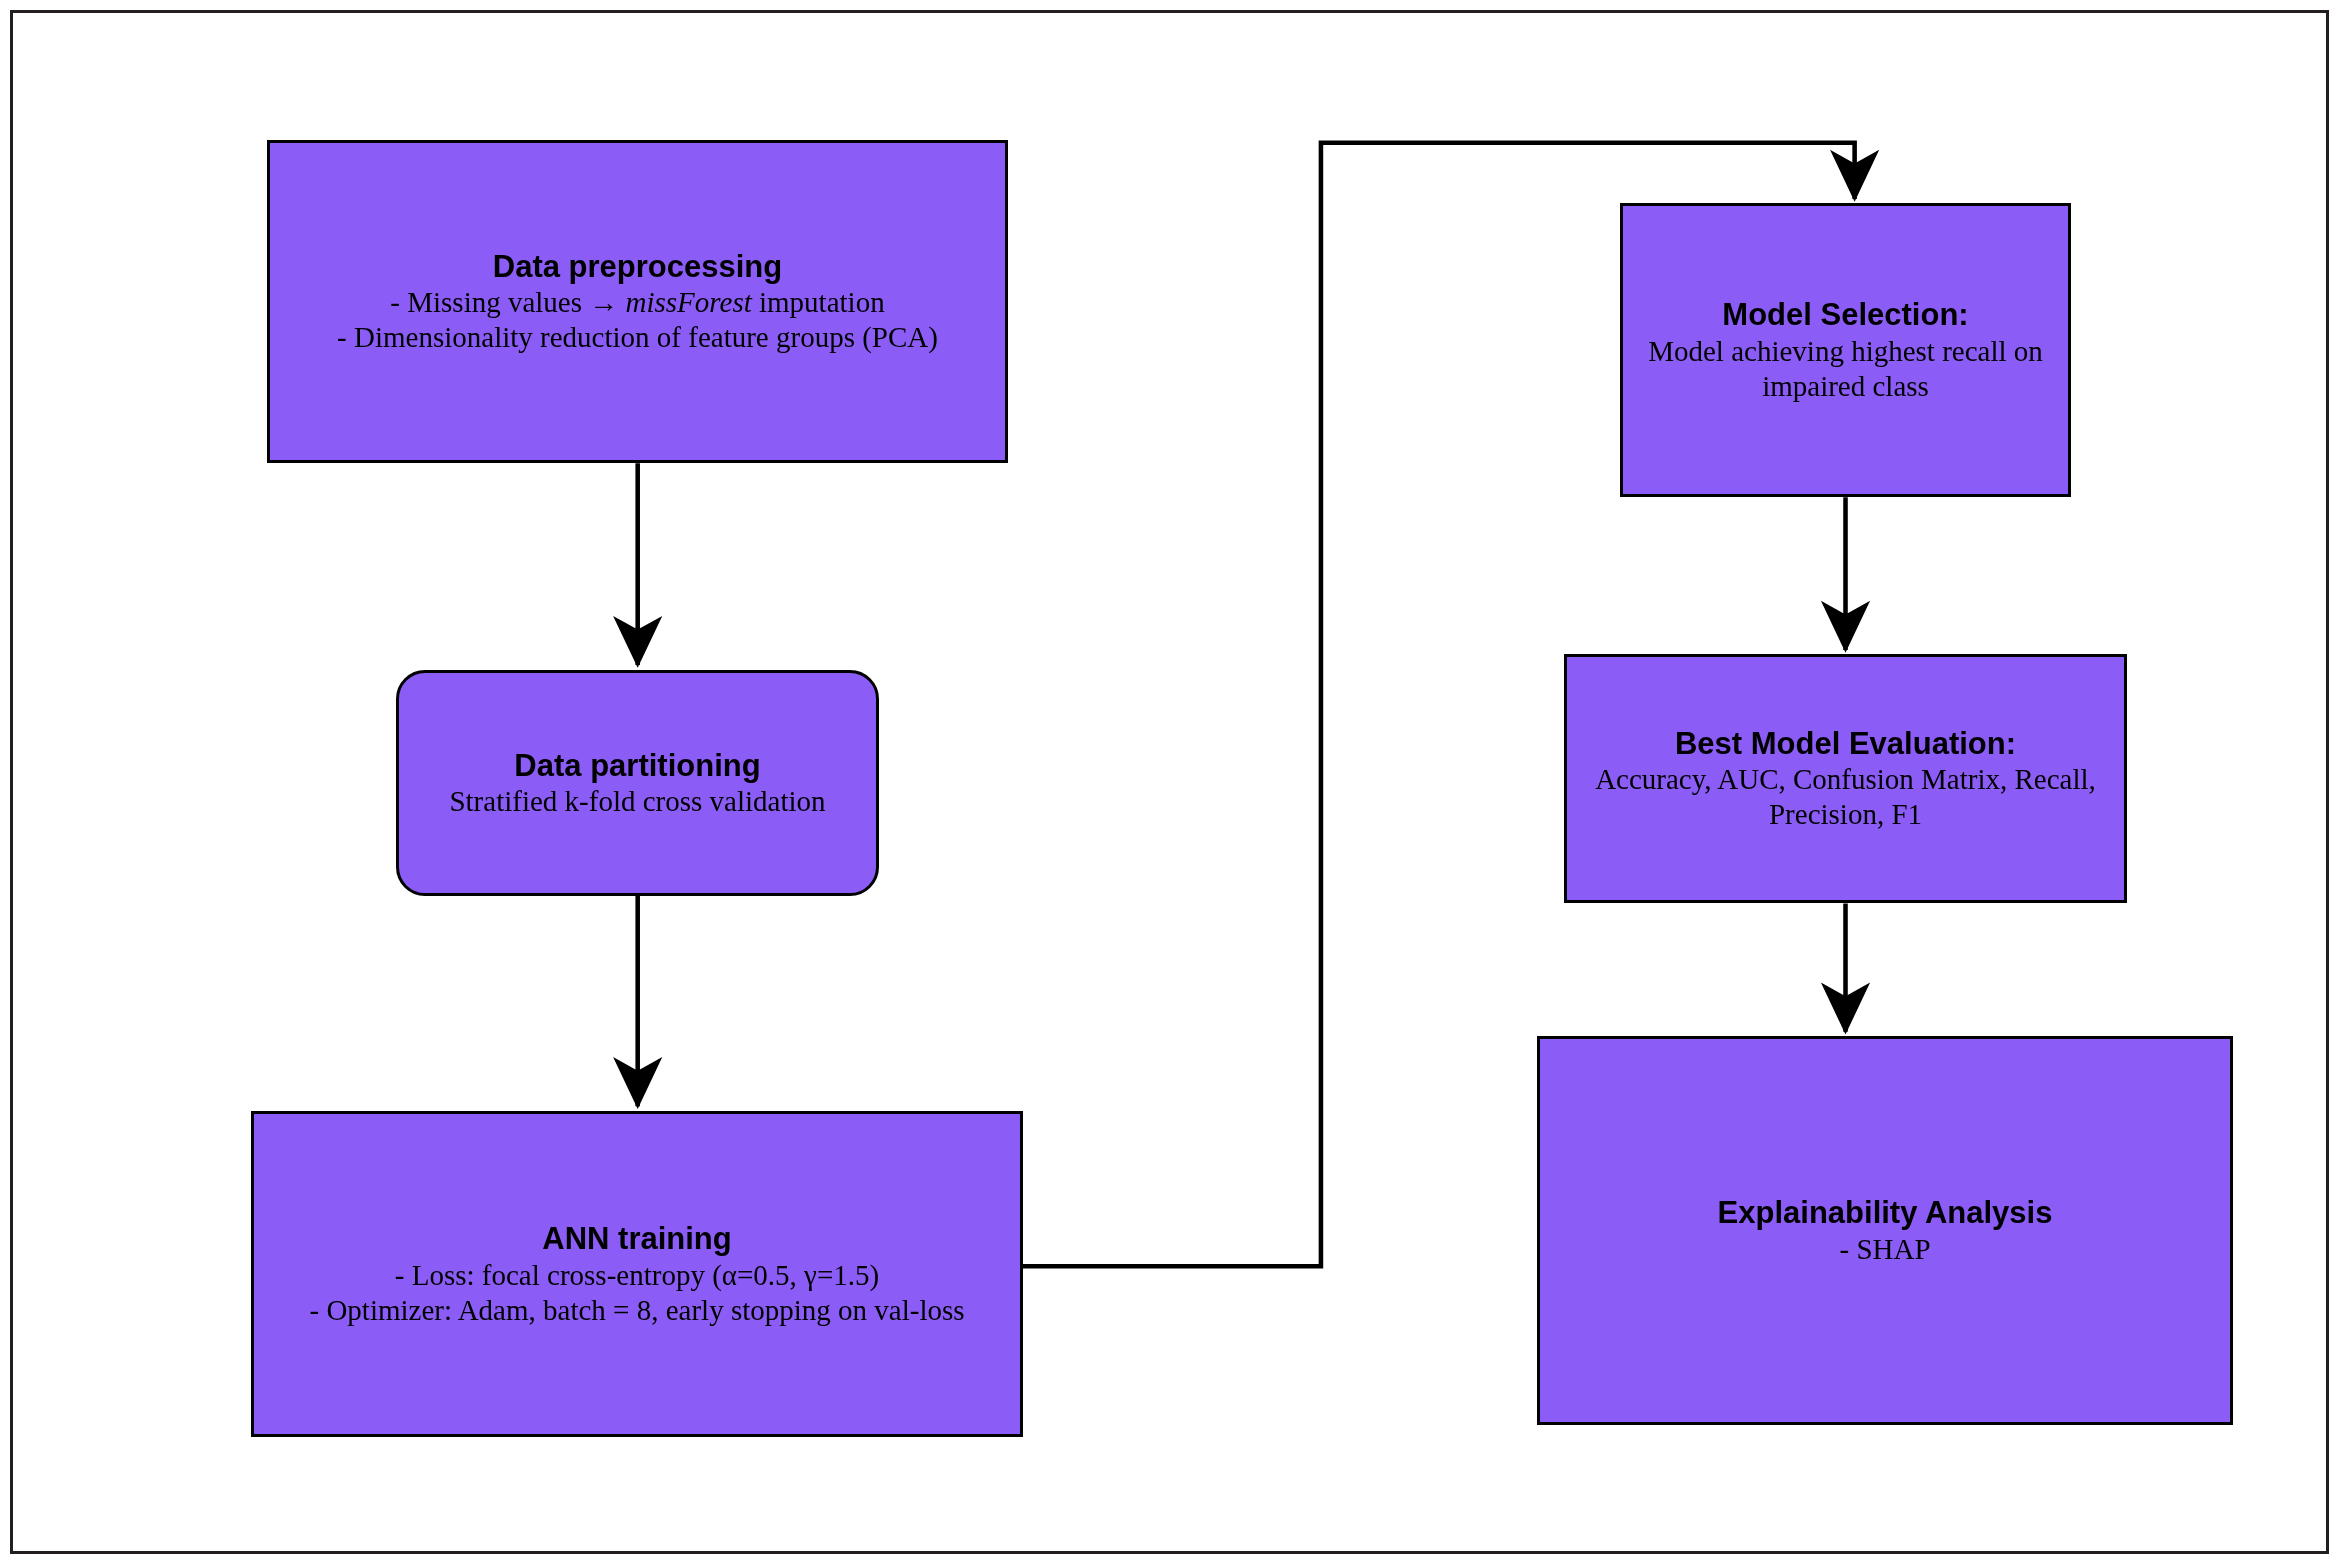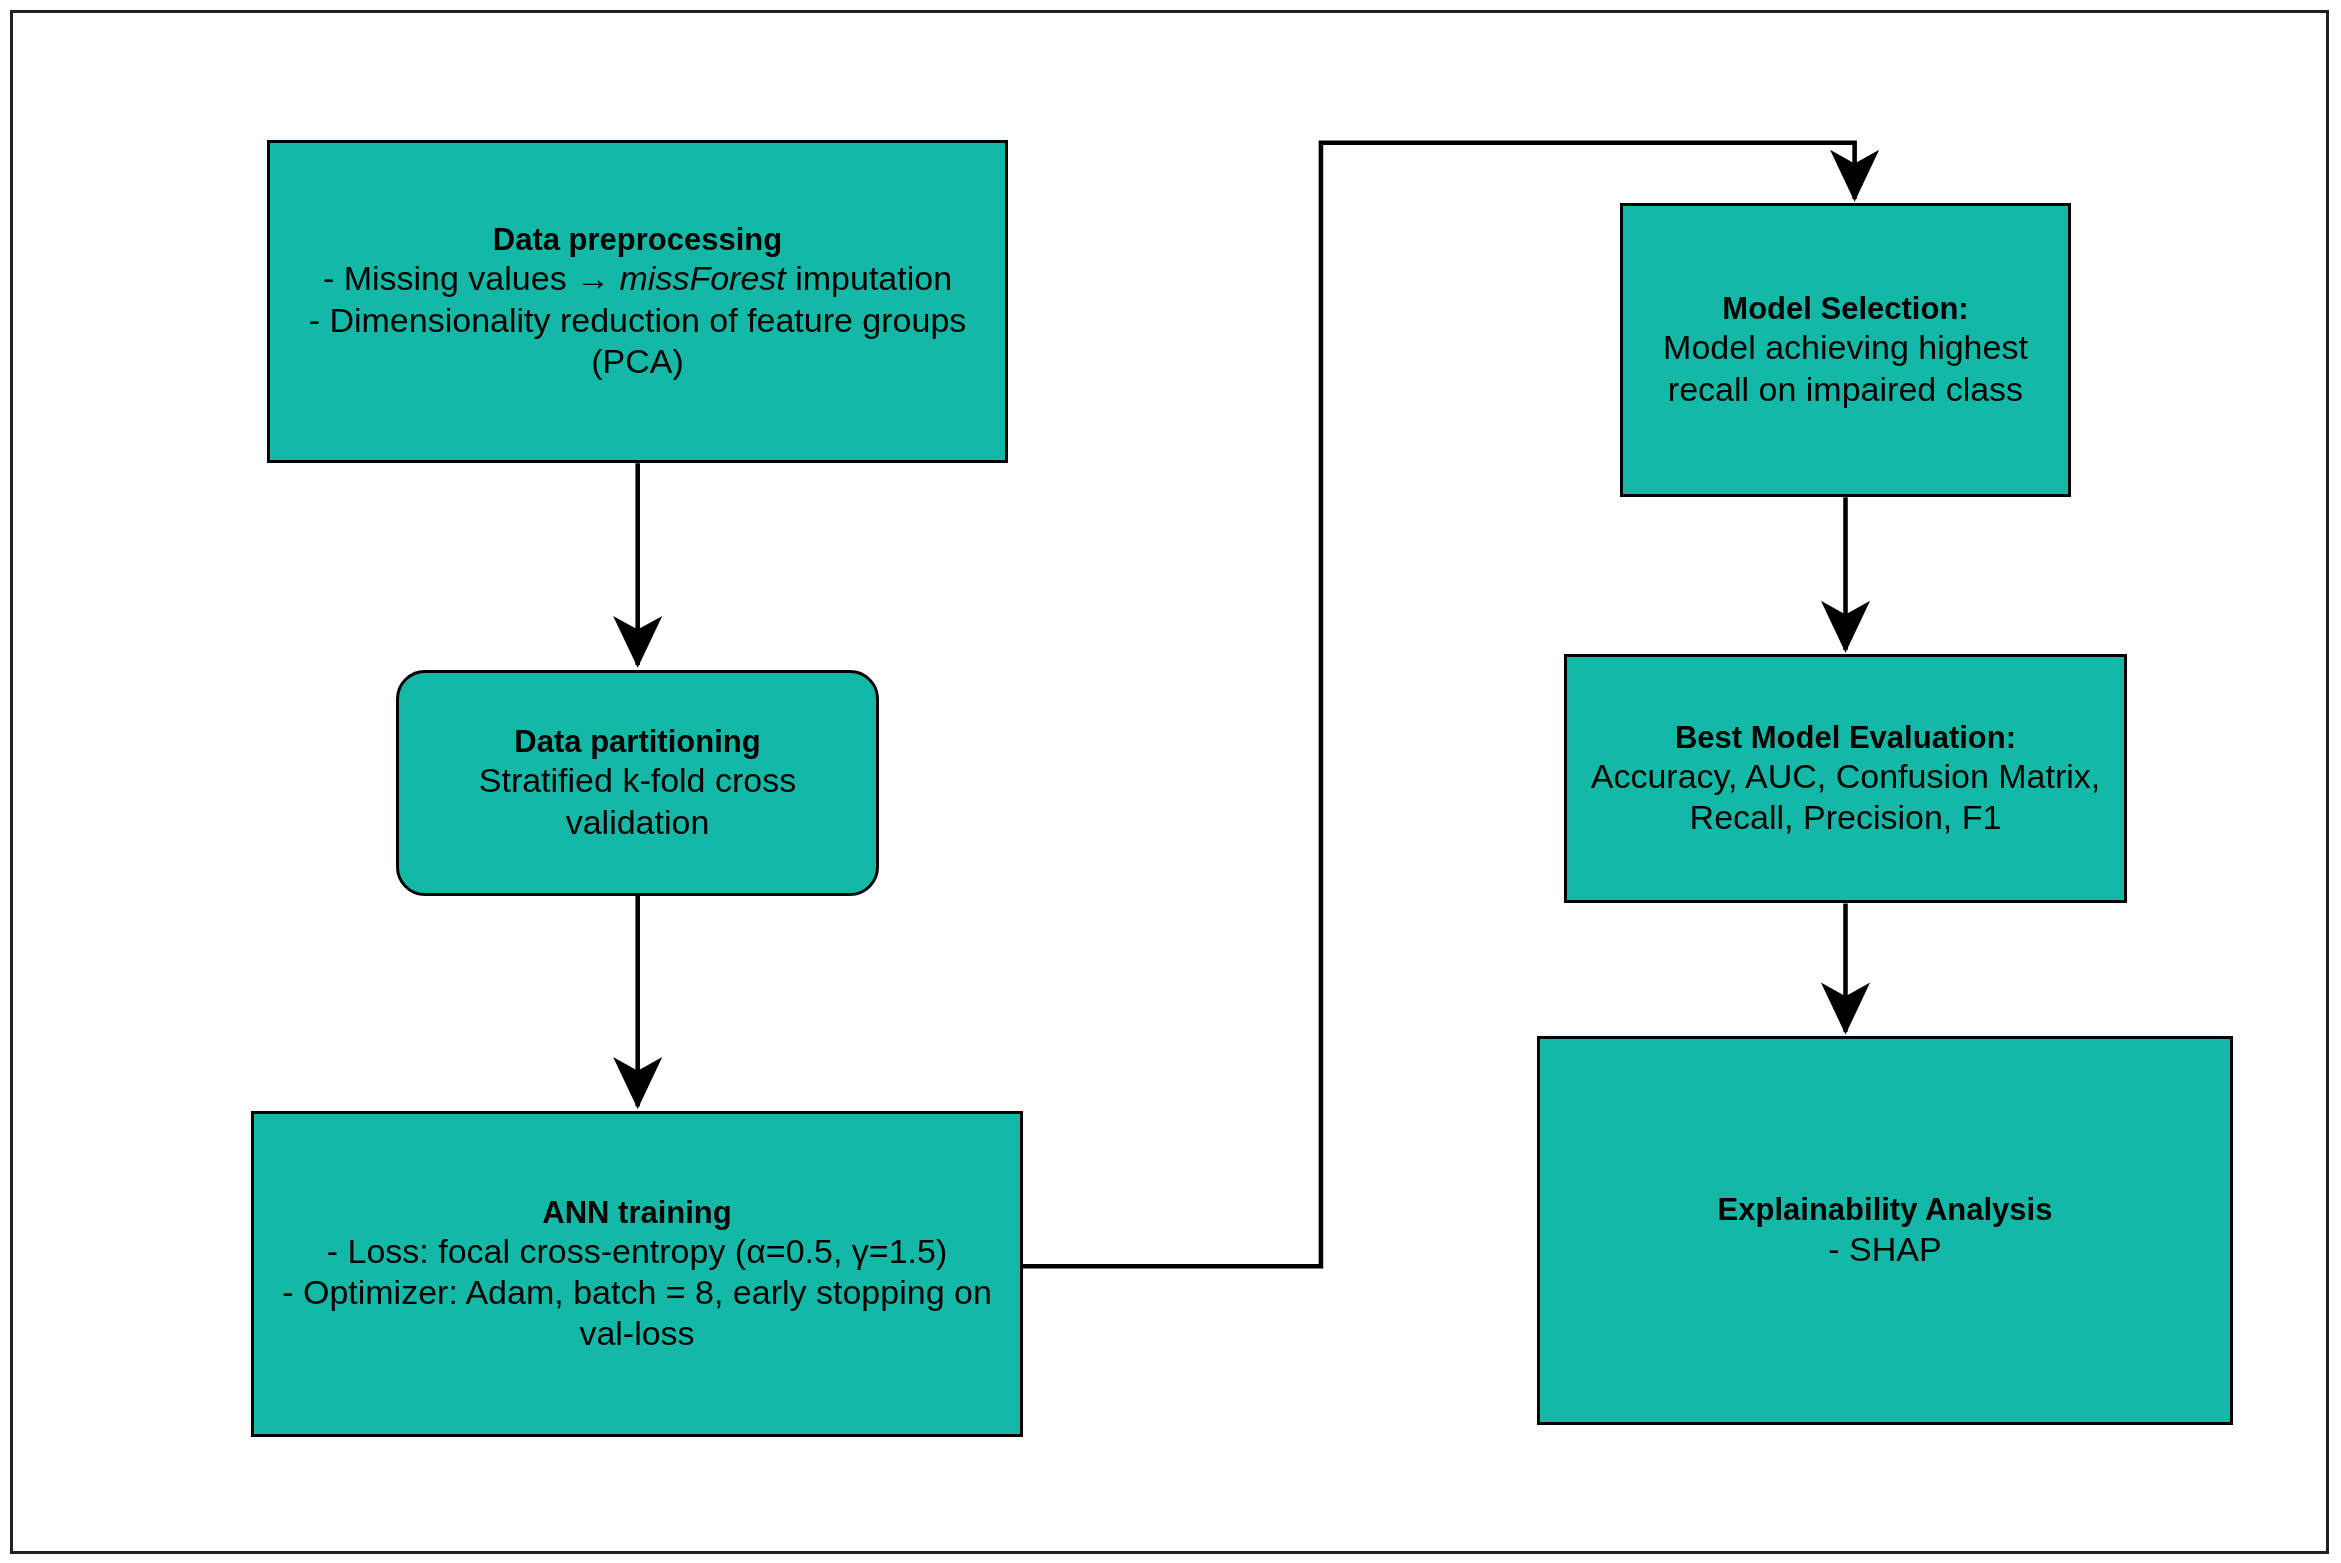--- a/index.html
+++ b/index.html
@@ -29,37 +29,38 @@
     left: 0;
     top: 0;
     width: 2342px;
     height: 1564px;
     pointer-events: none;
   }
   .node {
     position: absolute;
     box-sizing: border-box;
     border: 3.8px solid #000000;
-    background: #14b8a6;
+    background: #8b5cf6;
     display: flex;
     flex-direction: column;
     align-items: center;
     justify-content: center;
     text-align: center;
     color: #000000;
   }
   .node-title {
     font-weight: bold;
     font-size: 31px;
     line-height: 1.20;
     white-space: nowrap;
   }
   .node-lines {
-    font-size: 34px;
+    font-size: 29px;
     line-height: 1.21;
+    font-family: Liberation Serif, serif;
   }
   .node-line {
     white-space: nowrap;
   }
   .node-line.wrap {
     white-space: normal;
   }
   .it {
     font-style: italic;
   }

